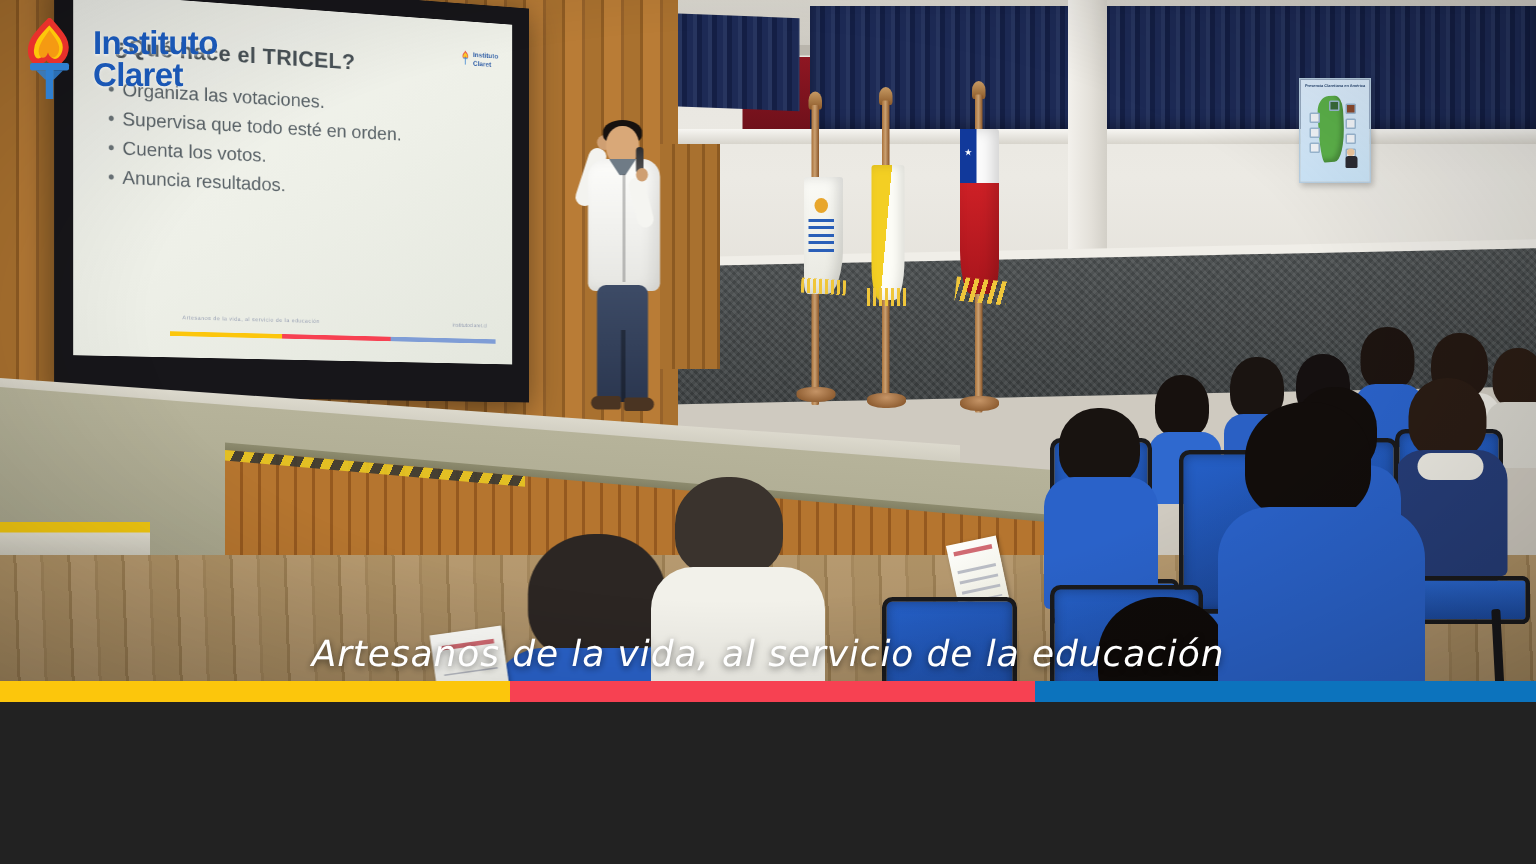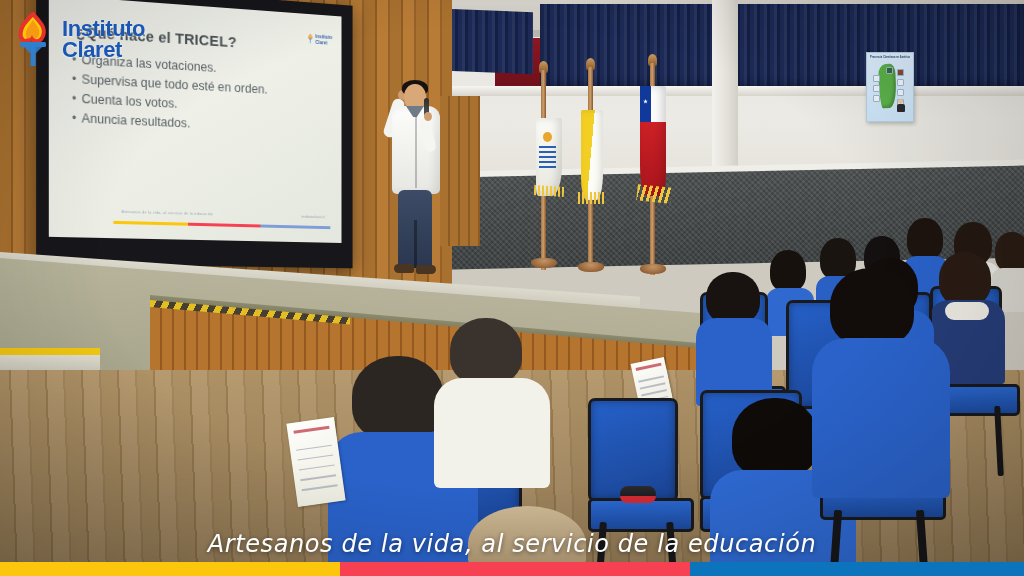--- a/index.html
+++ b/index.html
@@ -7,21 +7,21 @@
     padding: 0;
     background: #222;
   }
   body {
     font-family: "Liberation Sans", sans-serif;
   }
 
   #stage-photo {
     position: relative;
     width: 1024px;
-    height: 576px;
+    height: 468px;
     overflow: hidden;
     background: #cfcac0;
   }
 
   
   .wall-upper {
     position: absolute;
     left: 0; top: 0;
     width: 1024px; height: 215px;
     background: linear-gradient(180deg, #e6e4de 0%, #eceae4 55%, #e2dfd8 100%);

